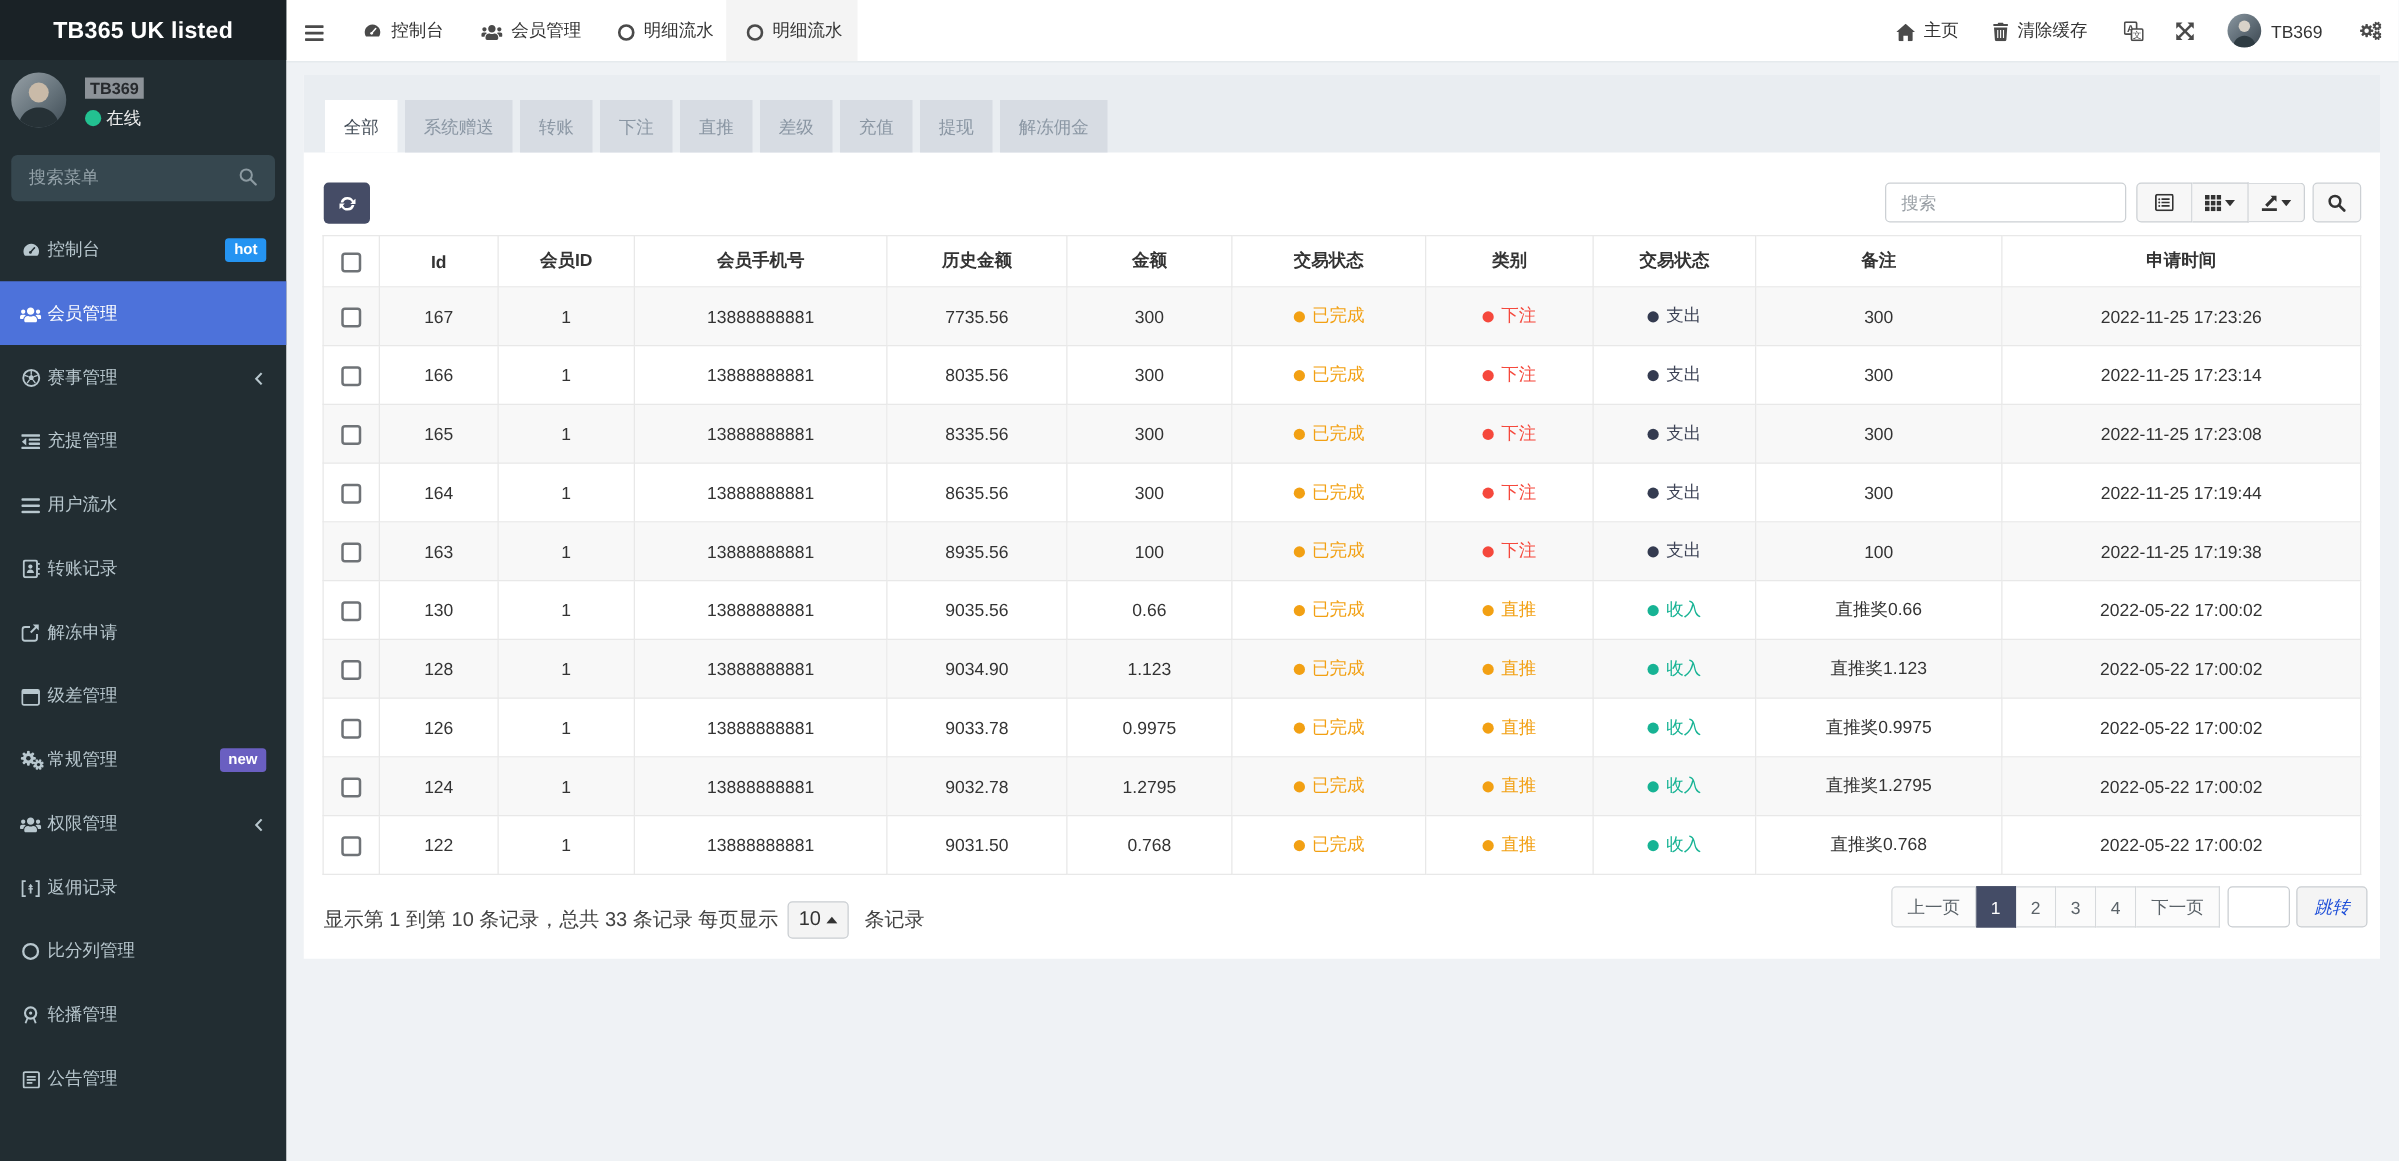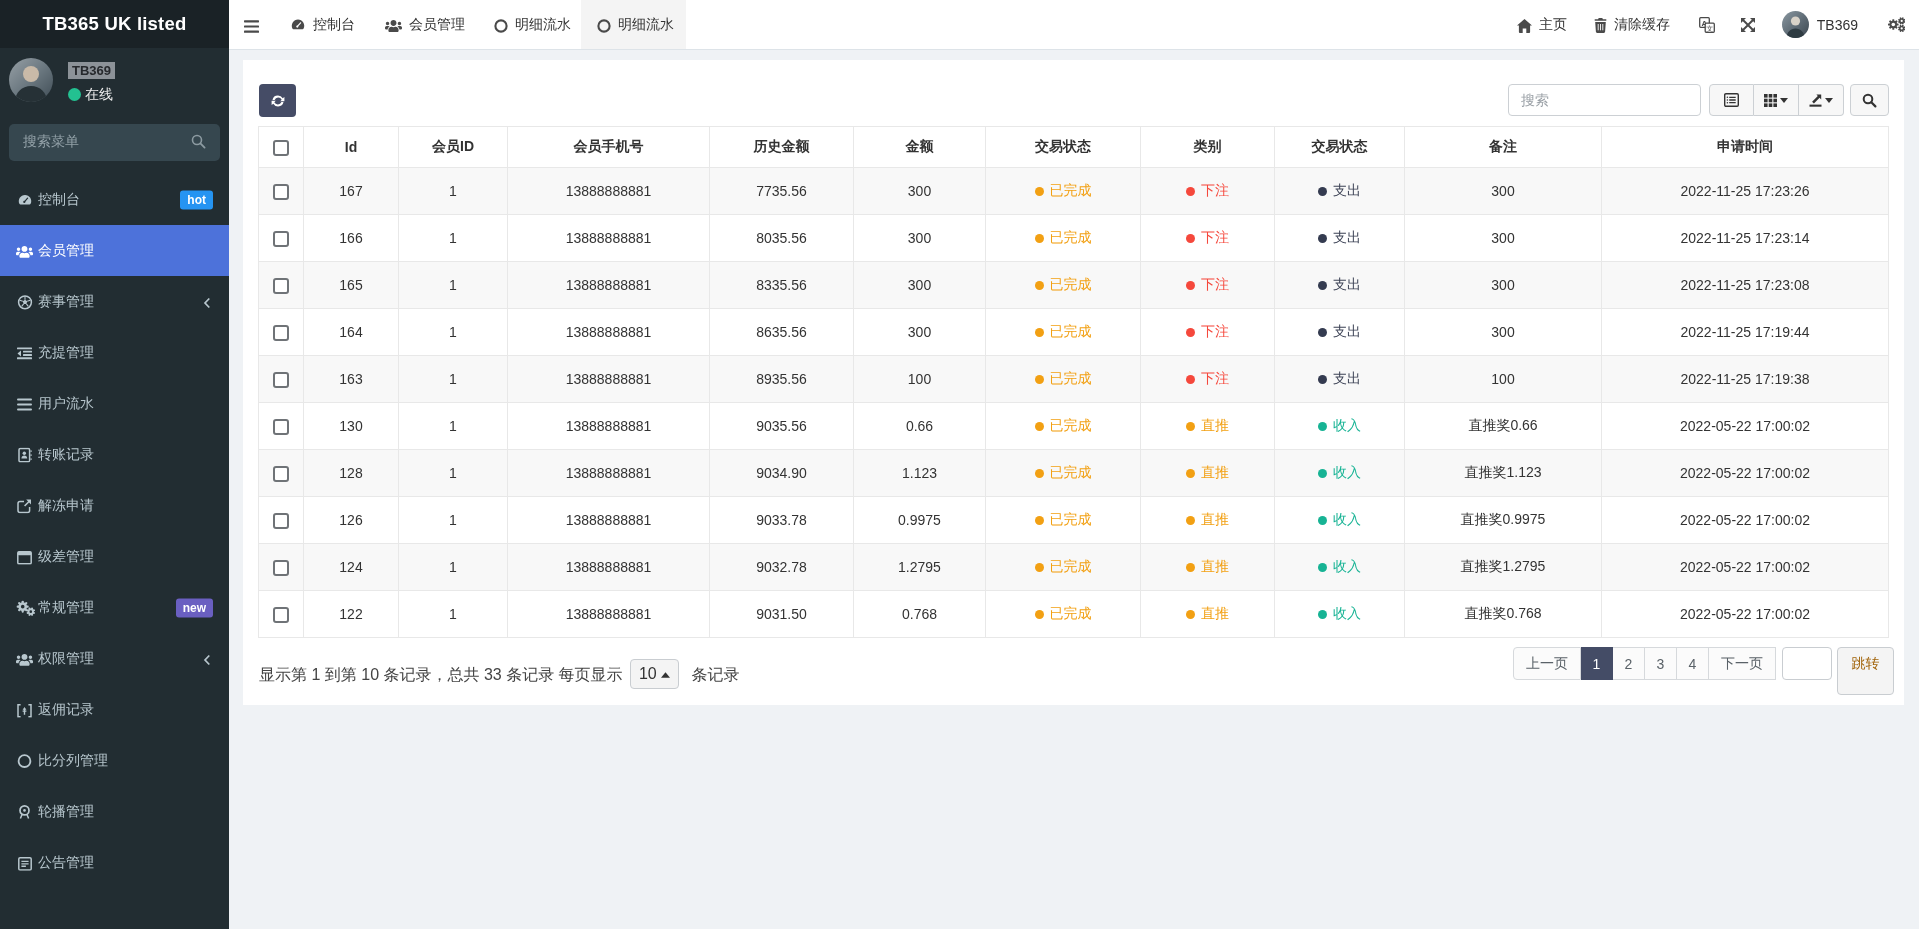--- a/index.html
+++ b/index.html
@@ -71,21 +71,21 @@
 
 .tfoot { position:relative; height:67px; }
 .finfo { position:absolute; left:1px; top:22px; color:#444; font-size:16px; }
 .psize { display:inline-block; width:49px; height:30px; border:1px solid #c9cdd1; border-radius:4px; background:#f4f4f4; text-align:center; line-height:28px; margin:0 8px 0 3px; position:relative; top:-1px; color:#333; }
 .pgn { position:absolute; right:113px; top:9px; display:flex; height:33px; }
 .pgn .pg { min-width:32px; padding:0 12px; border:1px solid #d6d9dc; border-left:none; background:#fbfbfb; color:#5a6268; display:flex; align-items:center; justify-content:center; font-size:14px; }
 .pgn .pg:first-child { border-left:1px solid #d6d9dc; border-radius:4px 0 0 4px; }
 .pgn .pg.num { padding:0; width:32px; min-width:32px; }
 .pgn .pg.act { background:#444c66; border-color:#444c66; color:#fff; }
 .jinput { position:absolute; right:57px; top:9px; width:50px; height:33px; border:1px solid #c9cdd1; border-radius:4px; background:#fff; }
-.jbtn { position:absolute; right:-5px; top:9px; width:57px; height:48px; border:1px solid #c9cdd1; border-radius:4px; background:#f4f4f4; text-align:center; line-height:31px; color:#a16207; }
+.jbtn { position:absolute; right:-5px; top:9px; width:57px; height:33px; border:1px solid #c9cdd1; border-radius:4px; background:#f4f4f4; text-align:center; line-height:31px; color:#1d4ed8;font-style:italic; }
 </style>
 </head>
 <body>
 
 <aside class="sidebar">
   <div class="logo">TB365 UK listed</div>
   <div class="userpanel"></div>
   <div class="avatar">
       <svg width="44" height="44" viewBox="0 0 44 44">
         <circle cx="22" cy="16" r="8" fill="#c9baa8"></circle>
@@ -319,20 +319,23 @@
         </g>
         <circle cx="5.3" cy="7.5" r="1.8" fill="#fff"></circle>
         <circle cx="13.7" cy="3.9" r="1.1" fill="#fff"></circle>
         <circle cx="13.7" cy="11.4" r="1.1" fill="#fff"></circle>
       </svg>
     </div>
 </header>
 
 <div class="main">
   <div class="panel">
+    <div class="tabsbar">
+      <span class="tb on">全部</span><span class="tb">系统赠送</span><span class="tb">转账</span><span class="tb">下注</span><span class="tb">直推</span><span class="tb">差级</span><span class="tb">充值</span><span class="tb">提现</span><span class="tb">解冻佣金</span>
+    </div>
     <div class="pbody">
       <div class="toolbar" id="toolbar">
         <div class="btn-refresh">
             <svg width="14" height="14" viewBox="0 0 14 14">
               <g fill="#fff">
                 <path d="M7 1.6a5.4 5.4 0 0 1 4.7 2.7L13.4 2.9v4.3H9.2l1.5-1.5A3.9 3.9 0 0 0 3.6 6H1.5A5.5 5.5 0 0 1 7 1.6z"></path>
                 <path d="M7 12.4a5.4 5.4 0 0 1-4.7-2.7L.6 11.1V6.8h4.2L3.3 8.3a3.9 3.9 0 0 0 7.1-.3h2.1A5.5 5.5 0 0 1 7 12.4z"></path>
               </g>
             </svg>
           </div>

